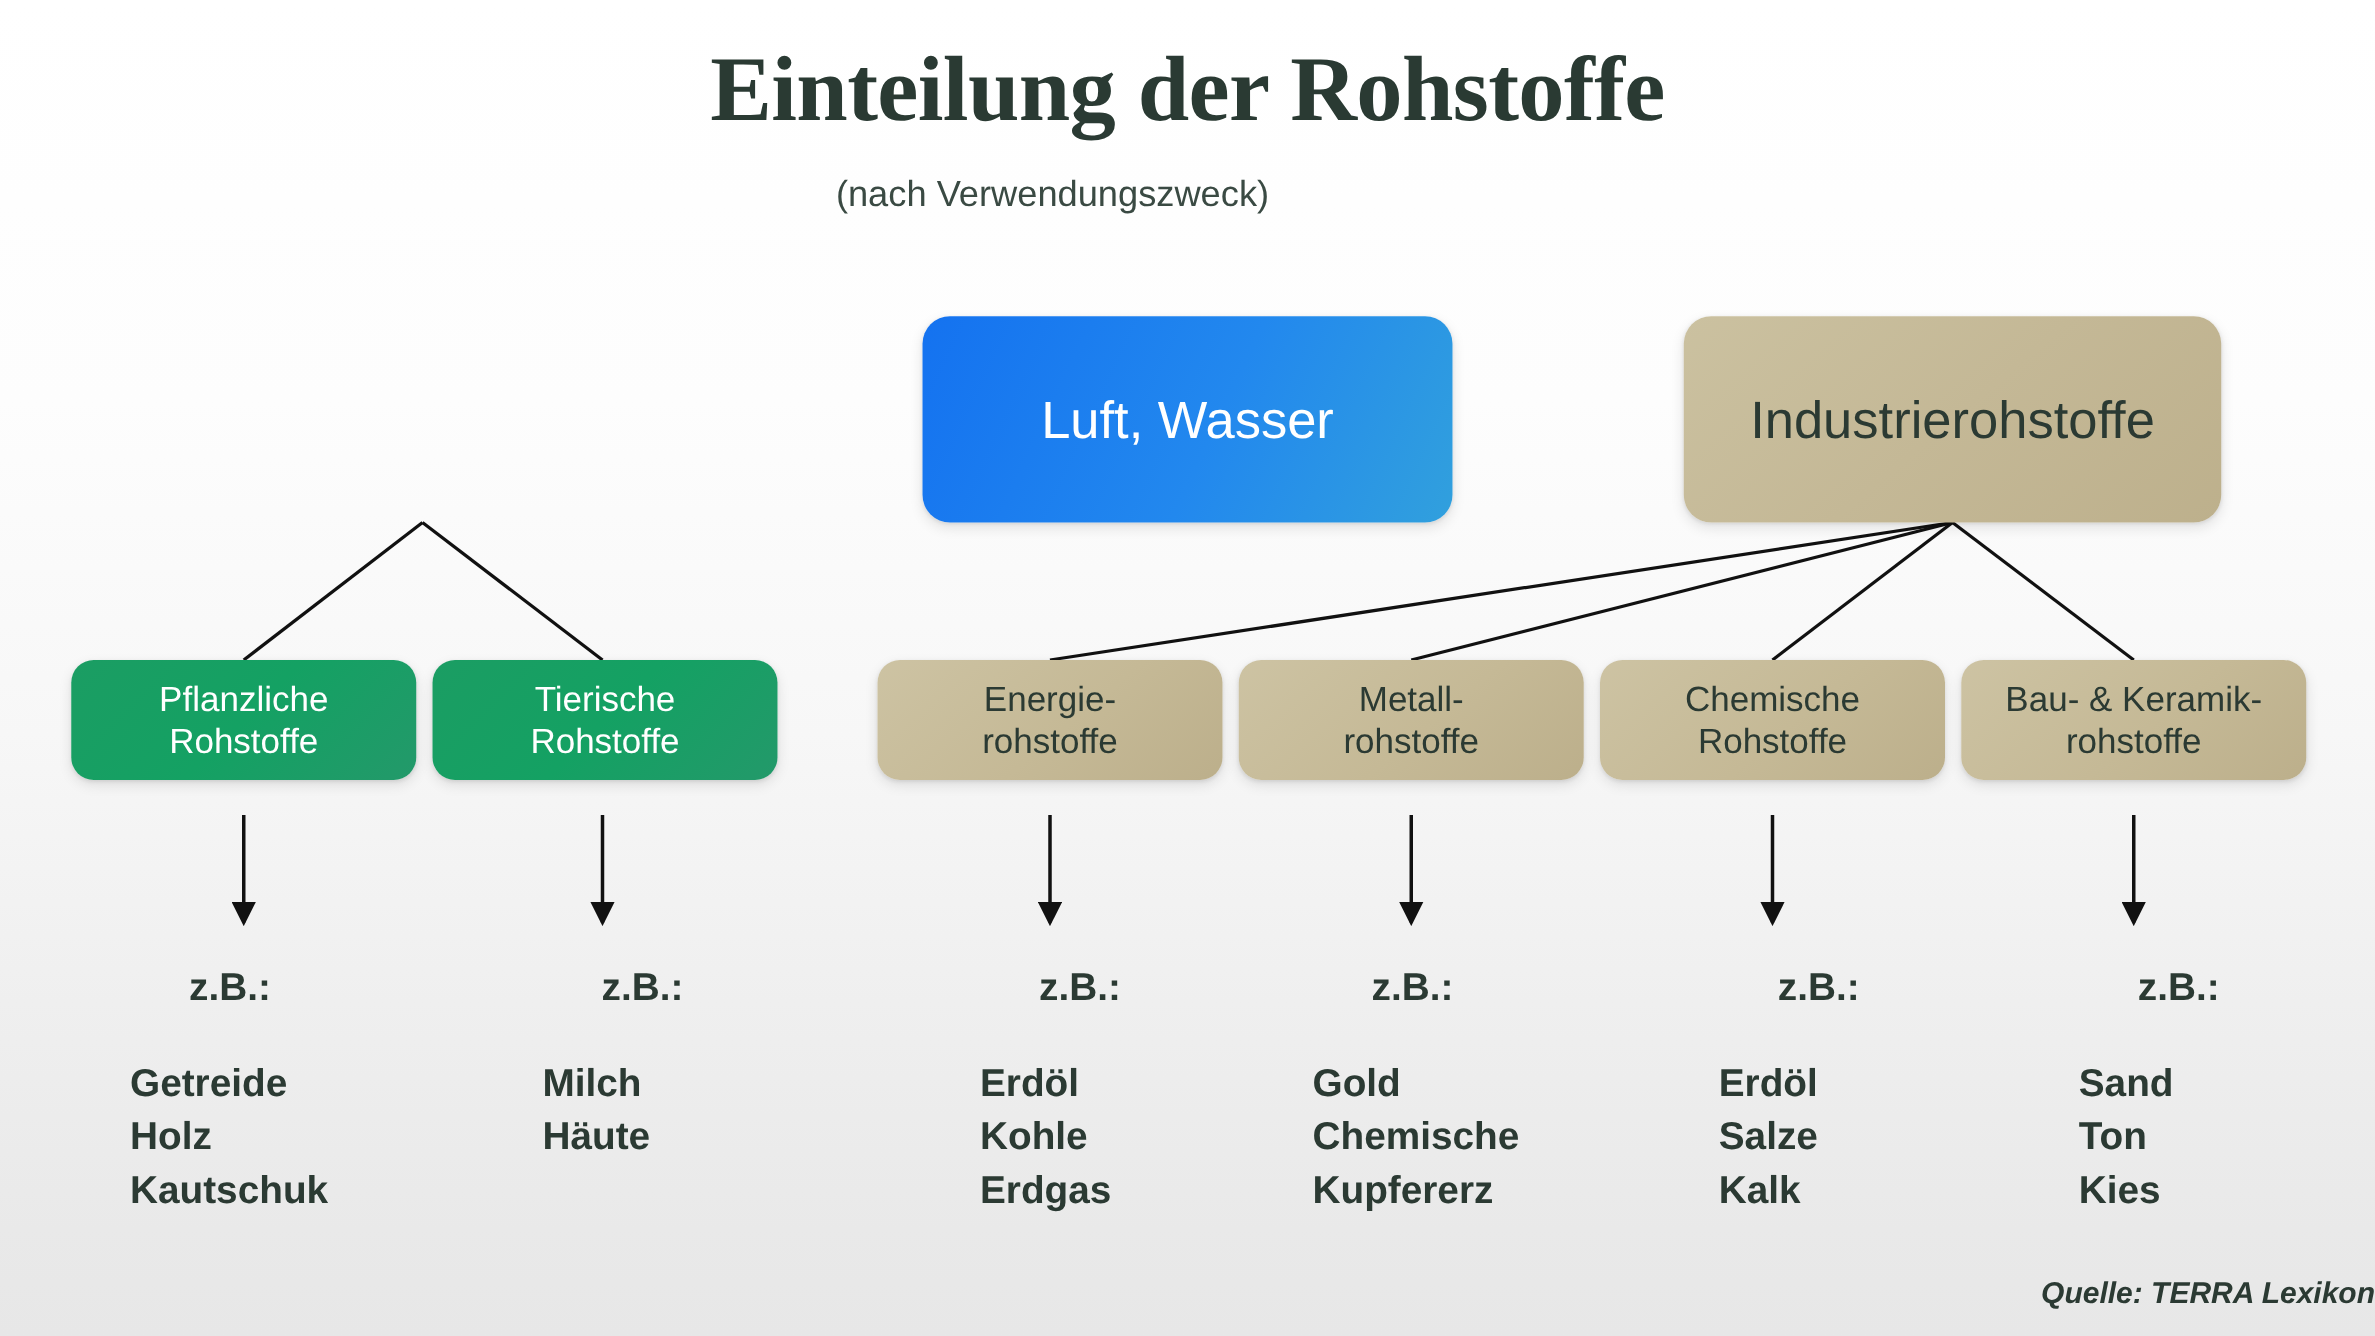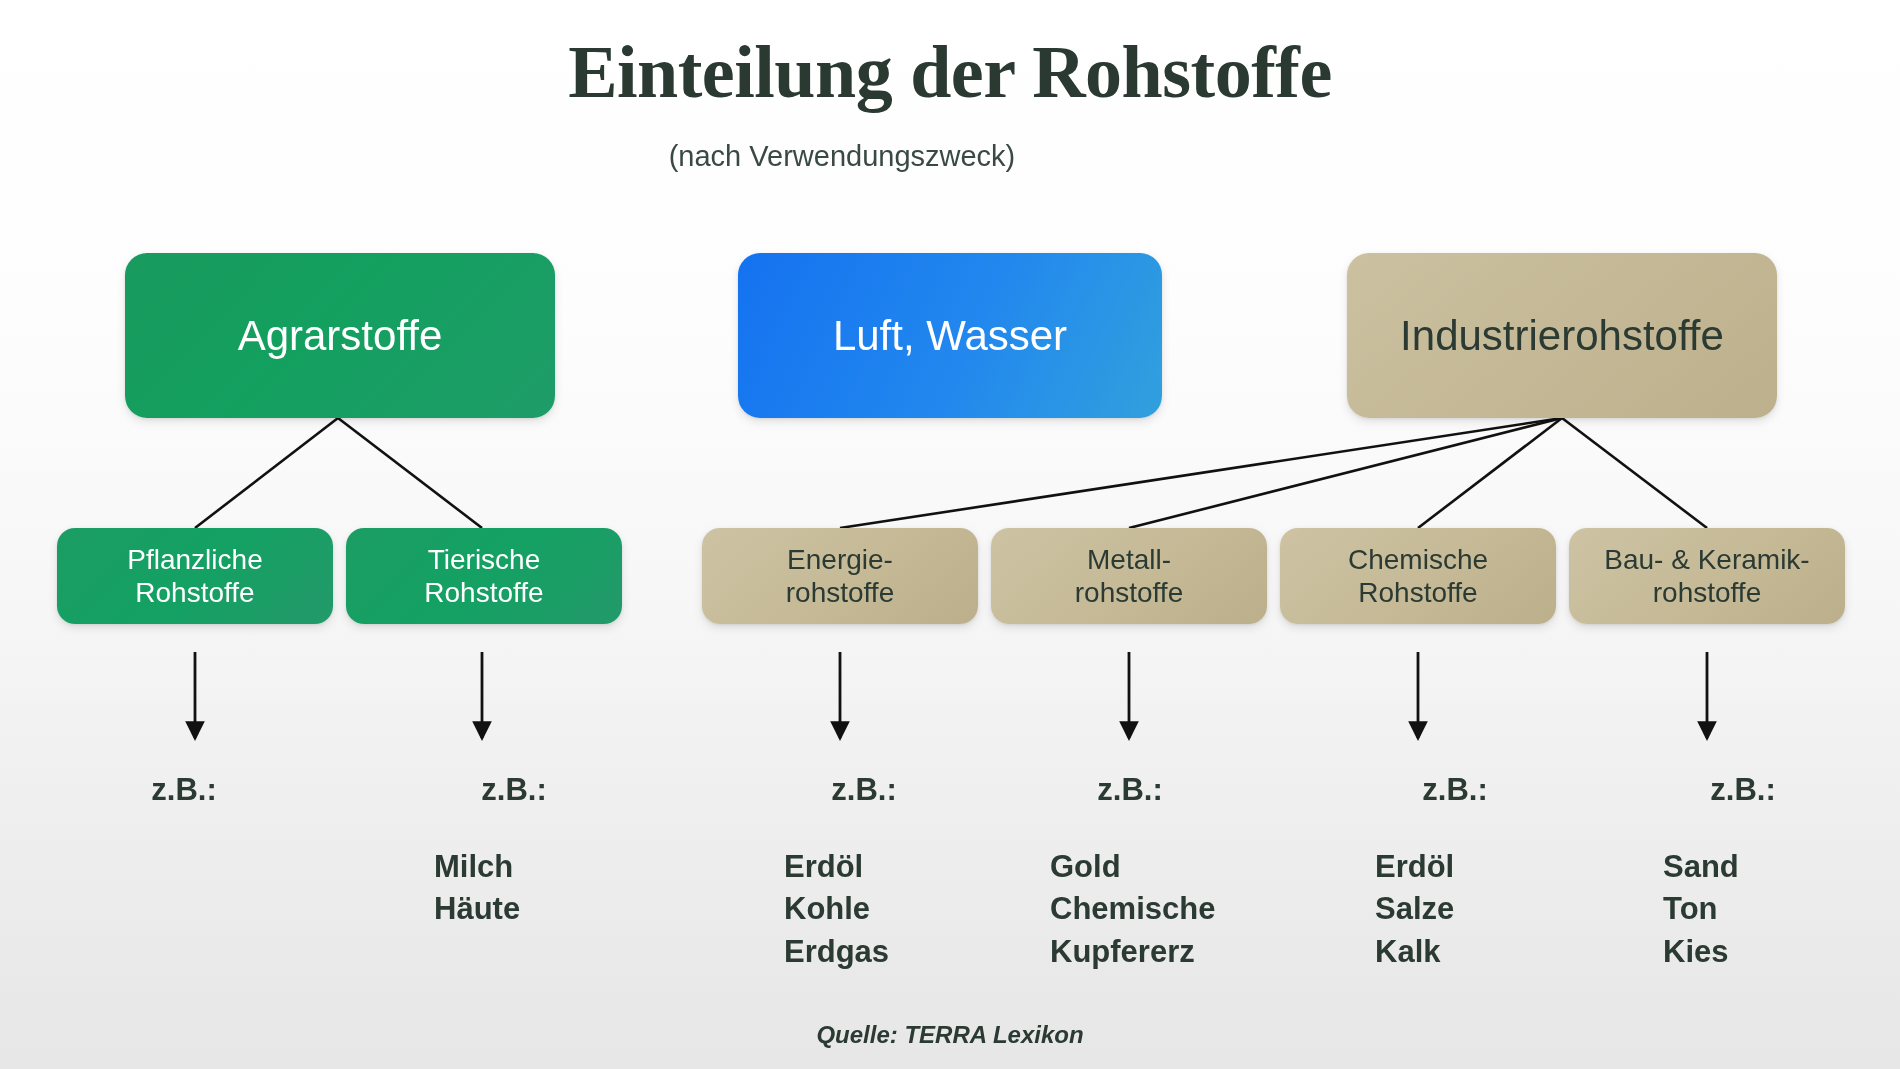--- a/index.html
+++ b/index.html
@@ -137,21 +137,21 @@
     line-height: 1.37;
     color: #2b3a33;
   }
 
   
   #source {
     position: absolute;
     left: 0;
     top: 1021px;
     width: 1900px;
-    text-align: center;
+    text-align: right;
     font-size: 24px;
     font-style: italic;
     font-weight: 700;
     color: #2b3a33;
   }
 </style>
 </head>
 <body>
 
 <div id="stage">
@@ -181,23 +181,20 @@
     <g stroke="#111111" stroke-width="2.8" fill="none" marker-end="url(#arrowhead)">
       <line x1="195" y1="652" x2="195" y2="738"></line>
       <line x1="482" y1="652" x2="482" y2="738"></line>
       <line x1="840" y1="652" x2="840" y2="738"></line>
       <line x1="1129" y1="652" x2="1129" y2="738"></line>
       <line x1="1418" y1="652" x2="1418" y2="738"></line>
       <line x1="1707" y1="652" x2="1707" y2="738"></line>
     </g>
   </svg>
 
-  <div class="node top-node green" style="left:125px; top:253px; width:430px;">
-    <span class="node-label">Agrarstoffe</span>
-  </div>
 
   <div class="node top-node blue" style="left:738px; top:253px; width:424px;">
     <span class="node-label">Luft, Wasser</span>
   </div>
 
   <div class="node top-node tan" style="left:1347px; top:253px; width:430px;">
     <span class="node-label">Industrierohstoffe</span>
   </div>
 
   <div class="node sub-node green-sub" style="left:57px; top:528px; width:276px;">
@@ -237,20 +234,25 @@
 
   <div class="node sub-node tan-sub" style="left:1569px; top:528px; width:276px;">
     <span class="node-label">
       <span>Bau- &amp; Keramik-</span><br>
       <span>rohstoffe</span>
     </span>
   </div>
 
   <div class="example-col" style="left:104px; top:772px;">
     <div class="eg-label">z.B.:</div>
+    <ul class="eg-items">
+      <li>Getreide</li>
+      <li>Holz</li>
+      <li>Kautschuk</li>
+    </ul>
   </div>
 
   <div class="example-col" style="left:434px; top:772px;">
     <div class="eg-label">z.B.:</div>
     <ul class="eg-items">
       <li>Milch</li>
       <li>Häute</li>
     </ul>
   </div>
 

